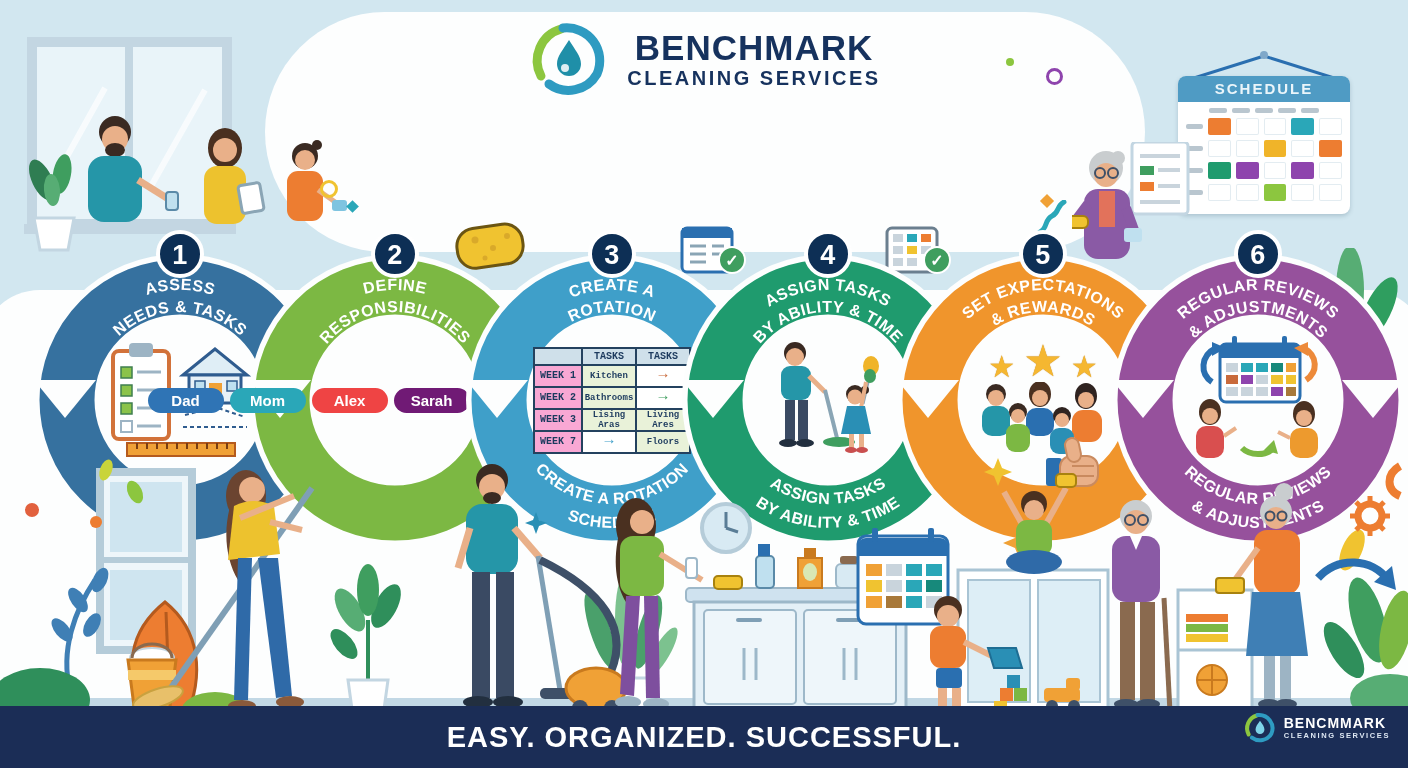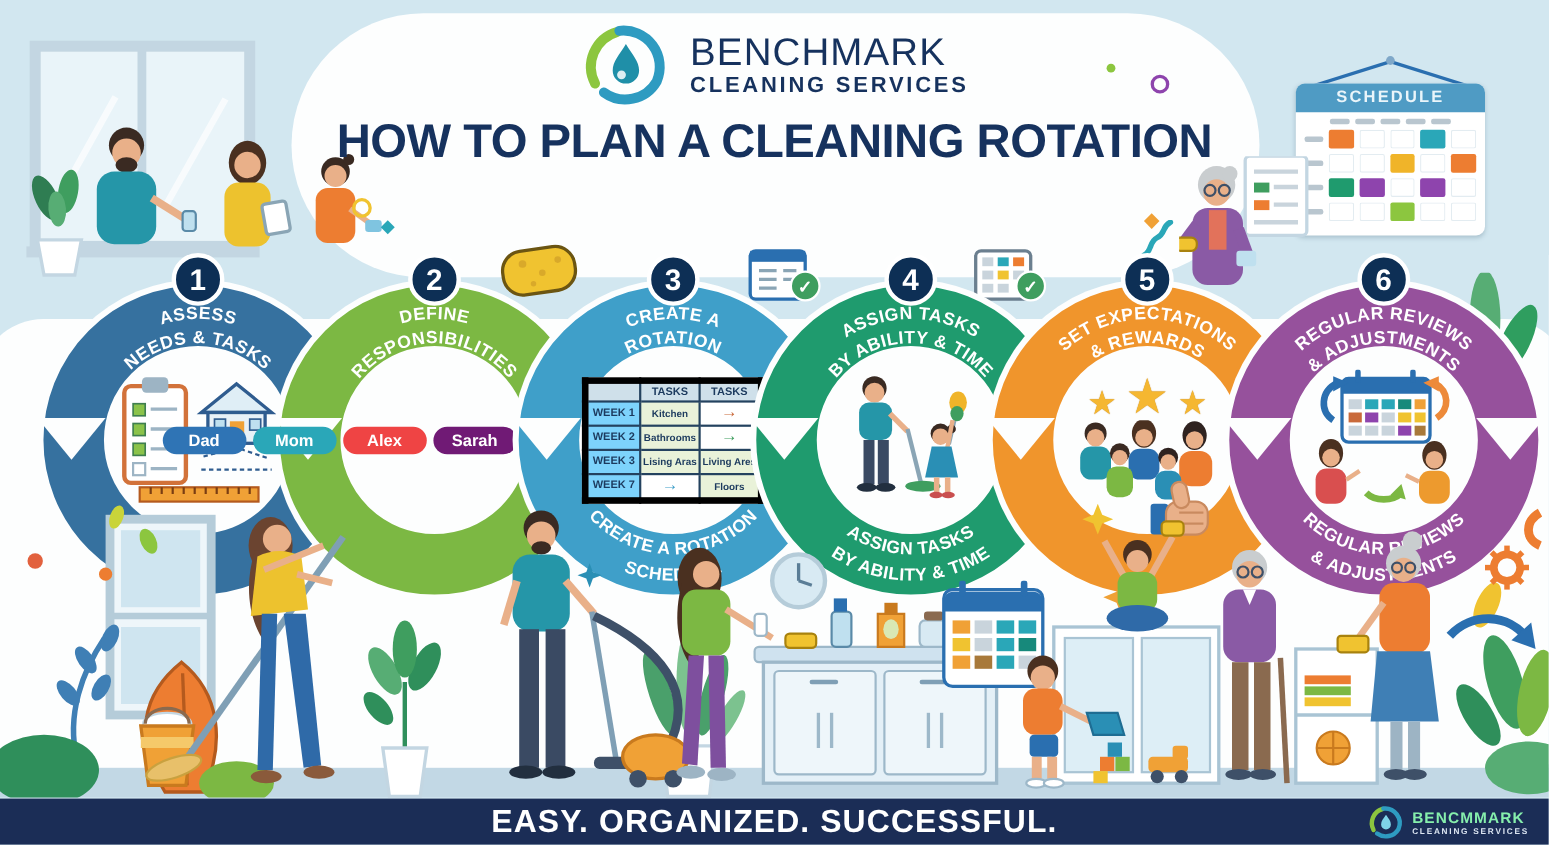--- a/index.html
+++ b/index.html
@@ -4,21 +4,21 @@
 <style>
   html,body{margin:0;padding:0;}
   body{font-family:"Liberation Sans",sans-serif;}
   .stage{position:relative;width:1408px;height:768px;overflow:hidden;background:#d2e7f0;}
   .abs{position:absolute;}
   
   .blob-top{left:265px;top:12px;width:880px;height:240px;background:#fdfefe;border-radius:120px;z-index:1;}
   .blob-mid{left:-20px;top:290px;width:1448px;height:420px;background:#fdfefe;border-radius:60px;z-index:1;}
   
   .header{left:0;right:0;top:18px;display:flex;justify-content:center;align-items:center;gap:16px;z-index:3;}
-  .brand-name{font-size:35px;font-weight:400;color:#16325e;letter-spacing:1px;line-height:36px;}
+  .brand-name{font-size:35px;font-weight:700;color:#16325e;letter-spacing:1px;line-height:36px;text-align:center;}
   .brand-tag{font-size:20px;font-weight:800;color:#16325e;letter-spacing:2.5px;line-height:24px;}
   .titlewrap{left:100px;right:100px;top:106px;text-align:center;z-index:3;}
   .title-line{font-size:43px;font-weight:800;color:#16325e;letter-spacing:-0.5px;line-height:47px;}
   
   .sched{left:1178px;top:76px;width:172px;height:138px;background:#fff;border-radius:8px;box-shadow:0 2px 4px rgba(60,90,110,.25);z-index:2;}
   .sched-head{height:26px;background:#4f9bc4;border-radius:8px 8px 0 0;color:#eaf5fa;font-weight:800;font-size:15px;letter-spacing:2px;text-align:center;line-height:26px;}
   .sched-grid{padding:6px 8px 0 8px;}
   .sg-row{display:flex;gap:5px;margin-bottom:5px;align-items:center;}
   .sg-dash{width:18px;height:5px;background:#b9c6cf;border-radius:2px;}
   .sg-cell{width:24px;height:17px;background:#fff;border:0;border-radius:2px;box-shadow:inset 0 0 0 1px #e3ecf1;}
@@ -33,38 +33,38 @@
   .arct{font-size:16px;}
   .center{position:absolute;left:65px;top:85px;width:170px;height:170px;border-radius:50%;display:flex;align-items:center;justify-content:center;}
   
   .tags{display:flex;gap:7px;}
   .tagcol{display:flex;gap:6px;align-items:center;}
   .pill{width:76px;height:25px;border-radius:13px;color:#fff;font-weight:800;font-size:15px;display:flex;align-items:center;justify-content:center;}
   .zones{position:relative;width:80px;height:56px;border-radius:8px;background:#f5c9a4;overflow:hidden;display:flex;align-items:center;justify-content:center;}
   .zones .patch{position:absolute;right:0;top:6px;width:36px;height:50px;background:#cfe3b4;border-radius:8px 0 0 0;}
   .zones span{position:relative;font-weight:800;font-size:13px;color:#1c1c1c;}
   
-  .rot-table{border-collapse:collapse;background:#fff;font-weight:bold;color:#1c3a5e;border:6px solid #000000;}
+  .rot-table{border-collapse:collapse;background:#fff;font-weight:bold;color:#1c3a5e;border:2px solid #000000;font-family:Liberation Mono, monospace;}
   .rot-table td{border:2px solid #24425f;text-align:center;padding:0;height:20px;font-size:9px;}
   .rot-table td.h{background:#cfe0ea;font-size:10px;height:15px;width:52px;}
   .rot-table td.he{background:#cfe0ea;width:46px;}
-  .rot-table td.wk{background:#7dd3fc;font-size:10px;}
+  .rot-table td.wk{background:#f9a8d4;font-size:10px;}
   .rot-table td.task{background:#e9f2d9;}
   .rot-table td.arr{background:#fff;}
   .rot-table .arrow{font-size:15px;font-weight:800;line-height:10px;}
   
   .r5wrap{display:flex;flex-direction:column;align-items:center;margin-top:-6px;}
   .stars{display:flex;align-items:flex-end;gap:8px;height:44px;}
   .stars span{color:#f5b731;text-shadow:0 0 1px #b77b1b;}
   .star-s{font-size:30px;line-height:30px;} .star-l{font-size:44px;line-height:42px;}
   
-  .banner{left:0;right:0;bottom:0;height:42px;background:#1b2d56;z-index:10;display:flex;align-items:center;justify-content:center;}
+  .banner{left:0;right:0;bottom:0;height:62px;background:#1b2d56;z-index:10;display:flex;align-items:center;justify-content:center;}
   .banner-text{color:#fff;font-weight:800;font-size:29px;letter-spacing:1px;}
   .banner-logo{position:absolute;right:18px;top:5px;display:flex;align-items:center;gap:7px;}
-  .bl-name{color:#86efac;font-weight:800;font-size:14px;letter-spacing:1px;line-height:15px;}
+  .bl-name{color:#ffffff;font-weight:800;font-size:14px;letter-spacing:1px;line-height:15px;}
   .bl-tag{color:#dce6f2;font-weight:700;font-size:7.5px;letter-spacing:1.6px;line-height:9px;}
   .spark{position:absolute;z-index:3;}
 </style>
 </head>
 <body>
 
 <div class="stage">
 
   <div class="abs blob-top"></div>
   <div class="abs blob-mid"></div>
@@ -114,21 +114,20 @@
       <path d="M42 22 C48 32 54 38 54 46 A12 12 0 1 1 30 46 C30 38 36 32 42 22 Z" fill="#1f8fa8"></path>
       <circle cx="38" cy="50" r="4" fill="#ffffff" opacity="0.85"></circle>
     </svg>
     <div>
       <div class="brand-name">BENCHMARK</div>
       <div class="brand-tag">CLEANING SERVICES</div>
     </div>
   </div>
 
   <div class="abs titlewrap">
-    <div class="title-line">HOW TO PLAN A CLEANING ROTATION</div>
   </div>
 
   <svg class="abs" style="left:1178px;top:50px;z-index:2" width="172" height="28" viewBox="0 0 172 28">
     <line x1="86" y1="6" x2="16" y2="28" stroke="#2a6fb0" stroke-width="3"></line>
     <line x1="86" y1="6" x2="156" y2="28" stroke="#2a6fb0" stroke-width="3"></line>
     <circle cx="86" cy="5" r="4" fill="#7fa8c9"></circle>
   </svg>
   <div class="abs sched">
     <div class="sched-head">SCHEDULE</div>
     <div class="sched-grid">

